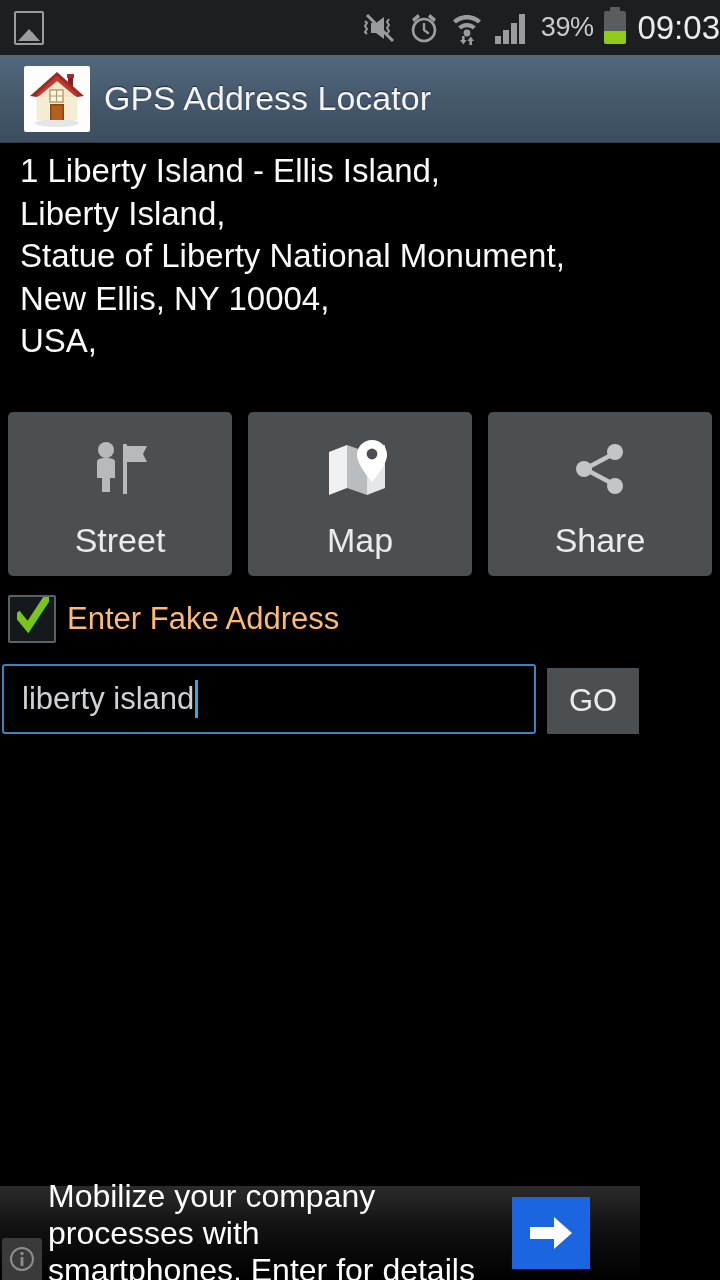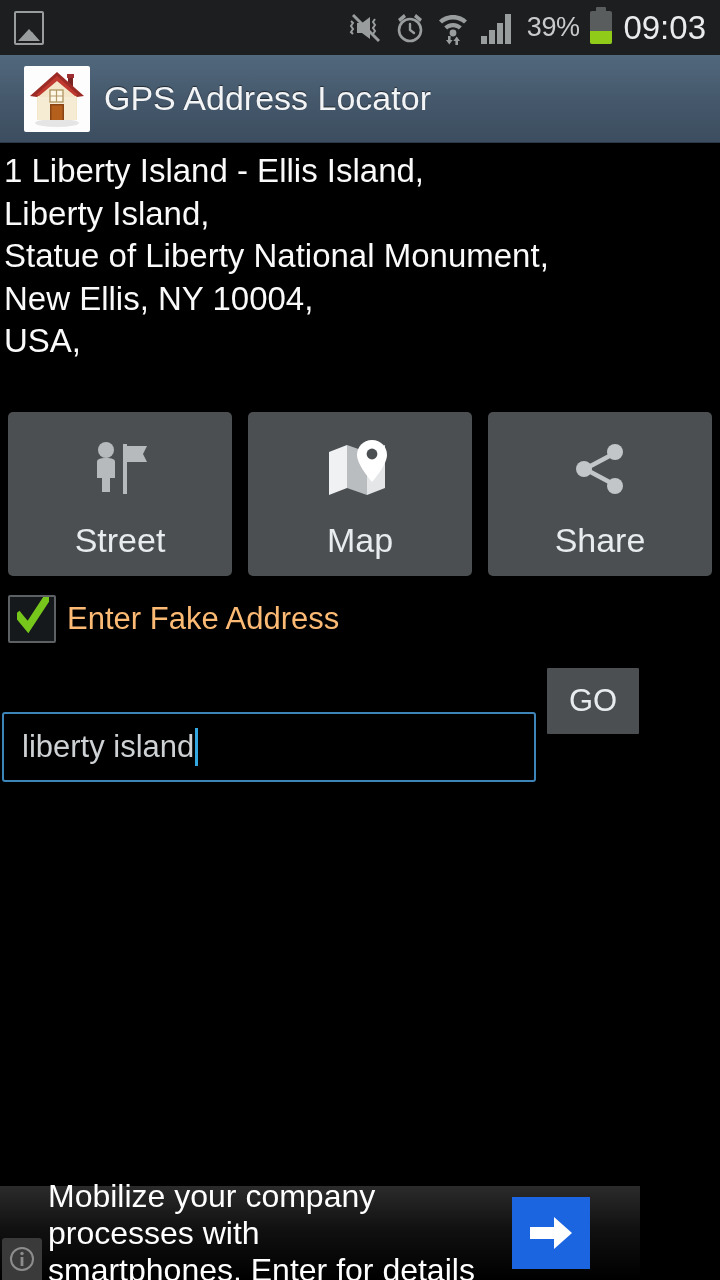--- a/index.html
+++ b/index.html
@@ -12,21 +12,21 @@
   #screen { position:relative; width:720px; height:1280px; background:#000; }
 
   
   .statusbar {
     position:absolute; top:0; left:0; width:720px; height:55px;
     background:#1c1e1f;
     display:flex; align-items:center;
   }
   .sb-left { padding-left:14px; display:flex; align-items:center; }
   .sb-right {
-    margin-left:auto; padding-right:14px;
+    margin-left:auto; 
     display:flex; align-items:center; gap:11px;
   }
   .gallery-icon {
     width:30px; height:34px; border:2px solid #9a9d9e; border-radius:2px;
     position:relative; overflow:hidden; background:#1c1e1f;
   }
   .gallery-icon::after {
     content:""; position:absolute; left:2px; bottom:2px;
     width:0; height:0;
     border-left:11px solid transparent; border-right:11px solid transparent;
@@ -73,21 +73,21 @@
     position:relative; overflow:hidden;
   }
   .title-text {
     margin-left:14px; color:#f2f4f6; font-size:34px;
     text-shadow:0 -1px 1px rgba(0,0,0,0.55);
   }
 
   
   .address {
     position:absolute; top:150px; left:0; width:720px;
-    padding:0 4px; color:#fafafa; font-size:33px; line-height:42.5px;
+    padding:0 20px; color:#fafafa; font-size:33px; line-height:42.5px;
   }
   .address div { white-space:nowrap; }
 
   
   .actionbar {
     position:absolute; top:412px; left:8px;
     width:704px; height:164px;
     display:flex; gap:16px;
   }
   .act-btn {
@@ -117,21 +117,21 @@
   }
   .check-label { margin-left:11px; color:#fdba74; font-size:31px; }
 
   
   .inputrow { position:absolute; top:664px; left:2px; width:716px; height:72px; }
   .addr-input {
     position:absolute; left:0; top:0; width:534px; height:70px;
     background:#000; border:2px solid #3d84b8; border-radius:3px;
     color:#cfd2d4; font-size:31px;
     padding:0 18px; font-family:"Liberation Sans", sans-serif;
-    display:flex; align-items:center;margin-top:48px;
+    display:flex; align-items:center;
   }
   .caret {
     display:inline-block; width:3px; height:38px; background:#33a8e0;
     margin-left:1px;
   }
   .go-btn {
     position:absolute; left:545px; top:4px; width:92px; height:66px;
     background:#4b4f52; border-radius:1px;
     display:flex; align-items:center; justify-content:center;
     color:#e9ecee; font-size:31px;

